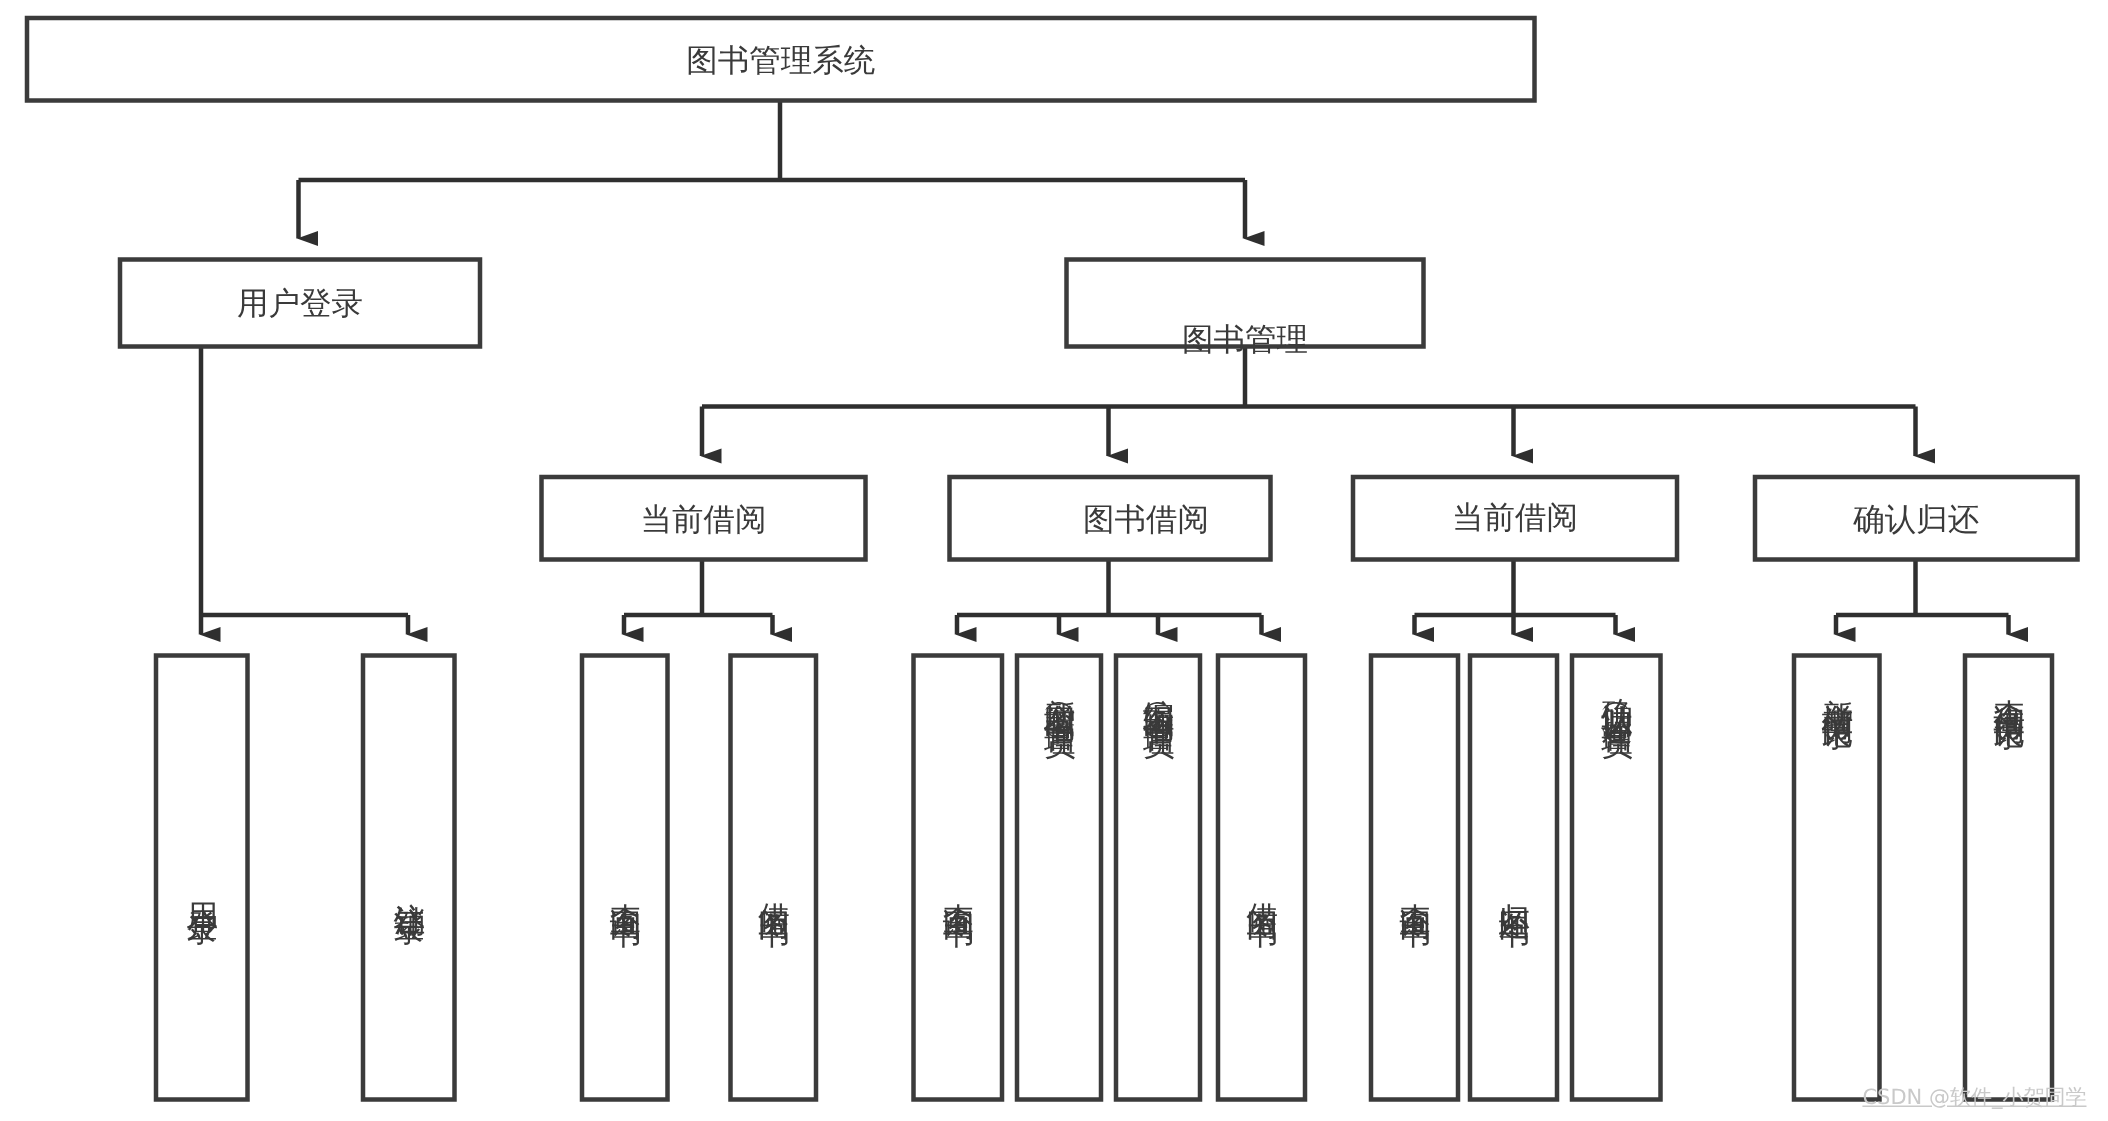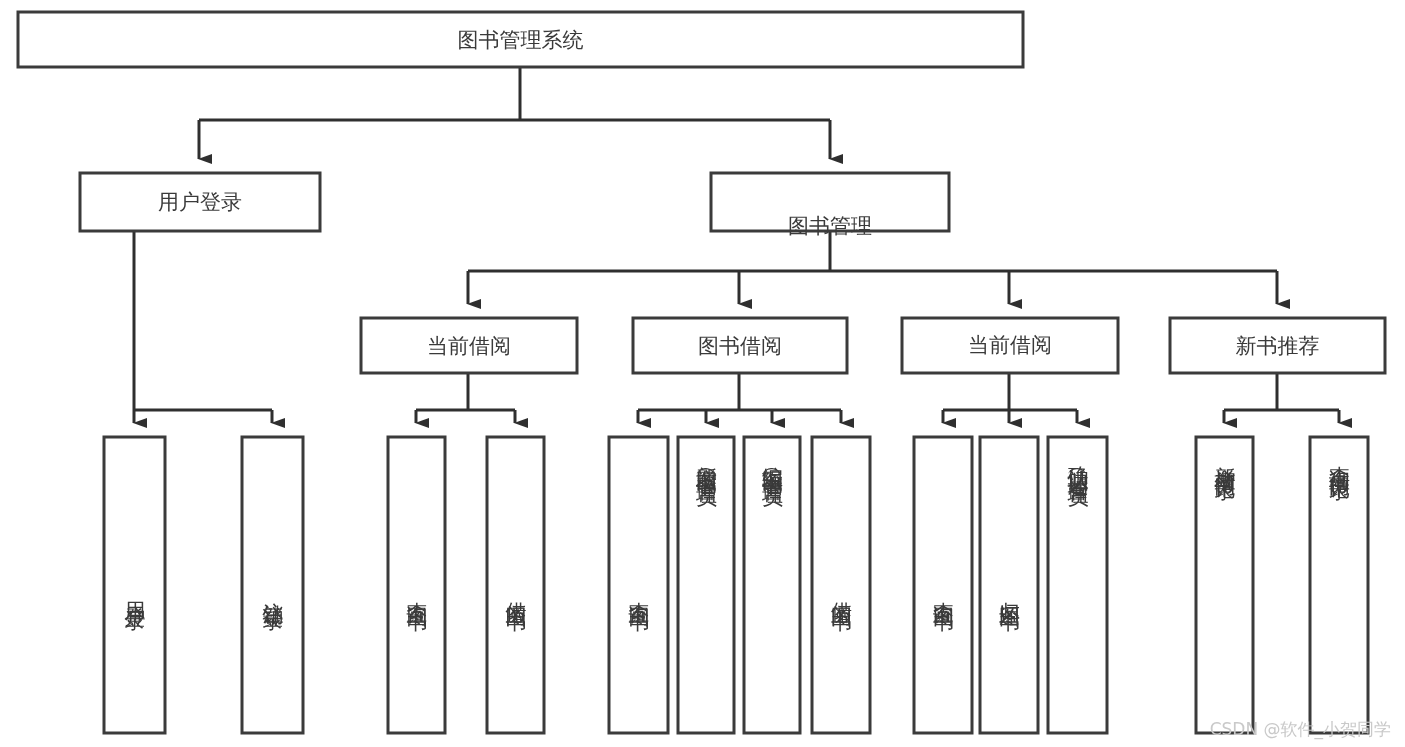--- a/index.html
+++ b/index.html
@@ -39,24 +39,25 @@
     fill: none;
   }
   .arrow-head {
     fill: #2f2f2f;
   }
   .watermark-text {
     position: absolute;
     right: 14px;
     bottom: 6px;
     font-family: "DejaVu Sans", "Liberation Sans", sans-serif;
-    font-size: 17px;
+    font-size: 14px;
     color: #c9c9c9;
     white-space: nowrap;
     user-select: none;
+    text-decoration: underline;
   }
   .v-label-wrap {
     position: absolute;
     display: flex;
     align-items: flex-start;
     justify-content: center;
     pointer-events: none;
   }
   .v-label-wrap span {
     writing-mode: vertical-rl;
@@ -172,28 +173,28 @@
       </div>
       <div class="h-label-wrap" style="left: 80px; top: 173px; width: 240px; height: 58px;">
         <span>用户登录</span>
       </div>
       <div class="h-label-wrap" style="left: 711px; top: 173px; width: 238px; height: 58px; margin-top: 24px;">
         <span>图书管理</span>
       </div>
       <div class="h-label-wrap" style="left: 361px; top: 318px; width: 216px; height: 55px;">
         <span>当前借阅</span>
       </div>
-      <div class="h-label-wrap" style="left: 633px; top: 318px; width: 214px; height: 55px;">
+      <div class="h-label-wrap" style="left: 633px; top: 318px; width: 214px; height: 55px; padding-left: 24px;">
         <span>图书借阅</span>
       </div>
       <div class="h-label-wrap" style="left: 902px; top: 318px; width: 216px; height: 53px;">
         <span>当前借阅</span>
       </div>
       <div class="h-label-wrap" style="left: 1170px; top: 318px; width: 215px; height: 55px;">
-        <span>新书推荐</span>
+        <span>确认归还</span>
       </div>
       <div class="v-label-wrap" style="left: 104px; top: 449px; width: 61px; height: 284px; align-items: center;">
         <span>用户登录</span>
       </div>
       <div class="v-label-wrap" style="left: 242px; top: 449px; width: 61px; height: 284px; align-items: center;">
         <span>注销登录</span>
       </div>
       <div class="v-label-wrap" style="left: 388px; top: 449px; width: 57px; height: 284px; align-items: center;">
         <span>查询图书</span>
       </div>

